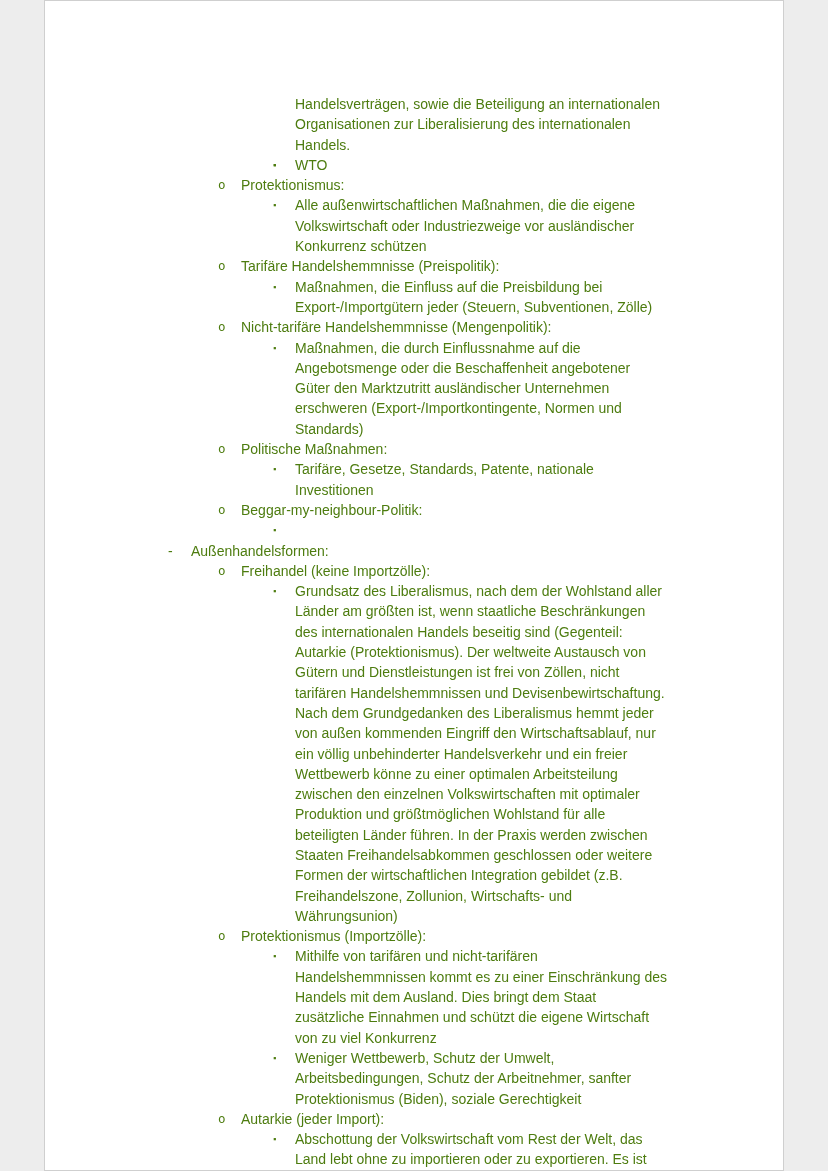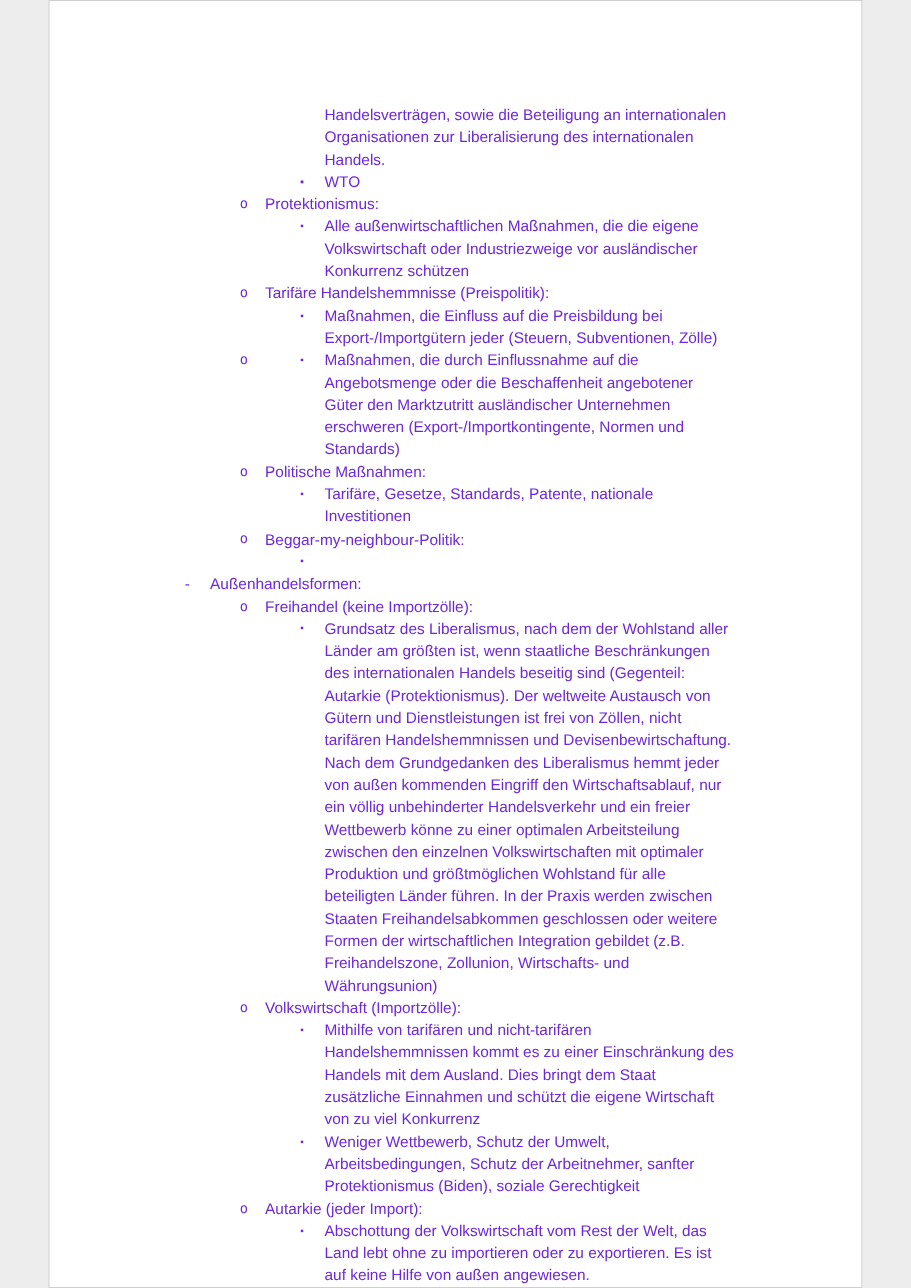--- a/index.html
+++ b/index.html
@@ -8,21 +8,21 @@
     width: 740px;
     height: 1171px;
     margin: 0 auto;
     background: #ffffff;
     border: 1px solid #cfcfcf;
     box-sizing: border-box;
     padding: 93px 116px 30px 123px;
     font-family: "Liberation Sans", "DejaVu Sans", sans-serif;
     font-size: 14px;
     line-height: 20.3px;
-    color: #6d28d9;
+    color: #4d7c0f;
     overflow: hidden;
   }
   .li { position: relative; }
   .marker { position: absolute; top: 0; }
   .l1 { padding-left: 23px; }
   .l1 .marker { left: 0; }
   .l2 { padding-left: 73px; }
   .l2 .marker { left: 50px; font-family: "DejaVu Sans Mono", monospace; font-size: 12.5px; }
   .l3 { padding-left: 127px; }
   .l3 .marker { left: 105px; font-size: 9px; }
@@ -62,20 +62,21 @@
     <span>Tarifäre Handelshemmnisse (Preispolitik):</span>
   </div>
 
   <div class="li l3">
     <span class="marker">▪</span>
     <span>Maßnahmen, die Einfluss auf die Preisbildung bei Export-/Importgütern jeder (Steuern, Subventionen, Zölle)</span>
   </div>
 
   <div class="li l2">
     <span class="marker">o</span>
+    <span>Nicht-tarifäre Handelshemmnisse (Mengenpolitik):</span>
   </div>
 
   <div class="li l3">
     <span class="marker">▪</span>
     <span>Maßnahmen, die durch Einflussnahme auf die Angebotsmenge oder die Beschaffenheit angebotener Güter den Marktzutritt ausländischer Unternehmen erschweren (Export-/Importkontingente, Normen und Standards)</span>
   </div>
 
   <div class="li l2">
     <span class="marker">o</span>
     <span>Politische Maßnahmen:</span>
@@ -105,21 +106,21 @@
     <span>Freihandel (keine Importzölle):</span>
   </div>
 
   <div class="li l3">
     <span class="marker">▪</span>
     <span>Grundsatz des Liberalismus, nach dem der Wohlstand aller Länder am größten ist, wenn staatliche Beschränkungen des internationalen Handels beseitig sind (Gegenteil: Autarkie (Protektionismus). Der weltweite Austausch von Gütern und Dienstleistungen ist frei von Zöllen, nicht tarifären Handelshemmnissen und Devisenbewirtschaftung. Nach dem Grundgedanken des Liberalismus hemmt jeder von außen kommenden Eingriff den Wirtschaftsablauf, nur ein völlig unbehinderter Handelsverkehr und ein freier Wettbewerb könne zu einer optimalen Arbeitsteilung zwischen den einzelnen Volkswirtschaften mit optimaler Produktion und größtmöglichen Wohlstand für alle beteiligten Länder führen. In der Praxis werden zwischen Staaten Freihandelsabkommen geschlossen oder weitere Formen der wirtschaftlichen Integration gebildet (z.B. Freihandelszone, Zollunion, Wirtschafts- und Währungsunion)</span>
   </div>
 
   <div class="li l2">
     <span class="marker">o</span>
-    <span>Volkswirtschaft (Importzölle):</span>
+    <span>Protektionismus (Importzölle):</span>
   </div>
 
   <div class="li l3">
     <span class="marker">▪</span>
     <span>Mithilfe von tarifären und nicht-tarifären Handelshemmnissen kommt es zu einer Einschränkung des Handels mit dem Ausland. Dies bringt dem Staat zusätzliche Einnahmen und schützt die eigene Wirtschaft von zu viel Konkurrenz</span>
   </div>
 
   <div class="li l3">
     <span class="marker">▪</span>
     <span>Weniger Wettbewerb, Schutz der Umwelt, Arbeitsbedingungen, Schutz der Arbeitnehmer, sanfter Protektionismus (Biden), soziale Gerechtigkeit</span>

